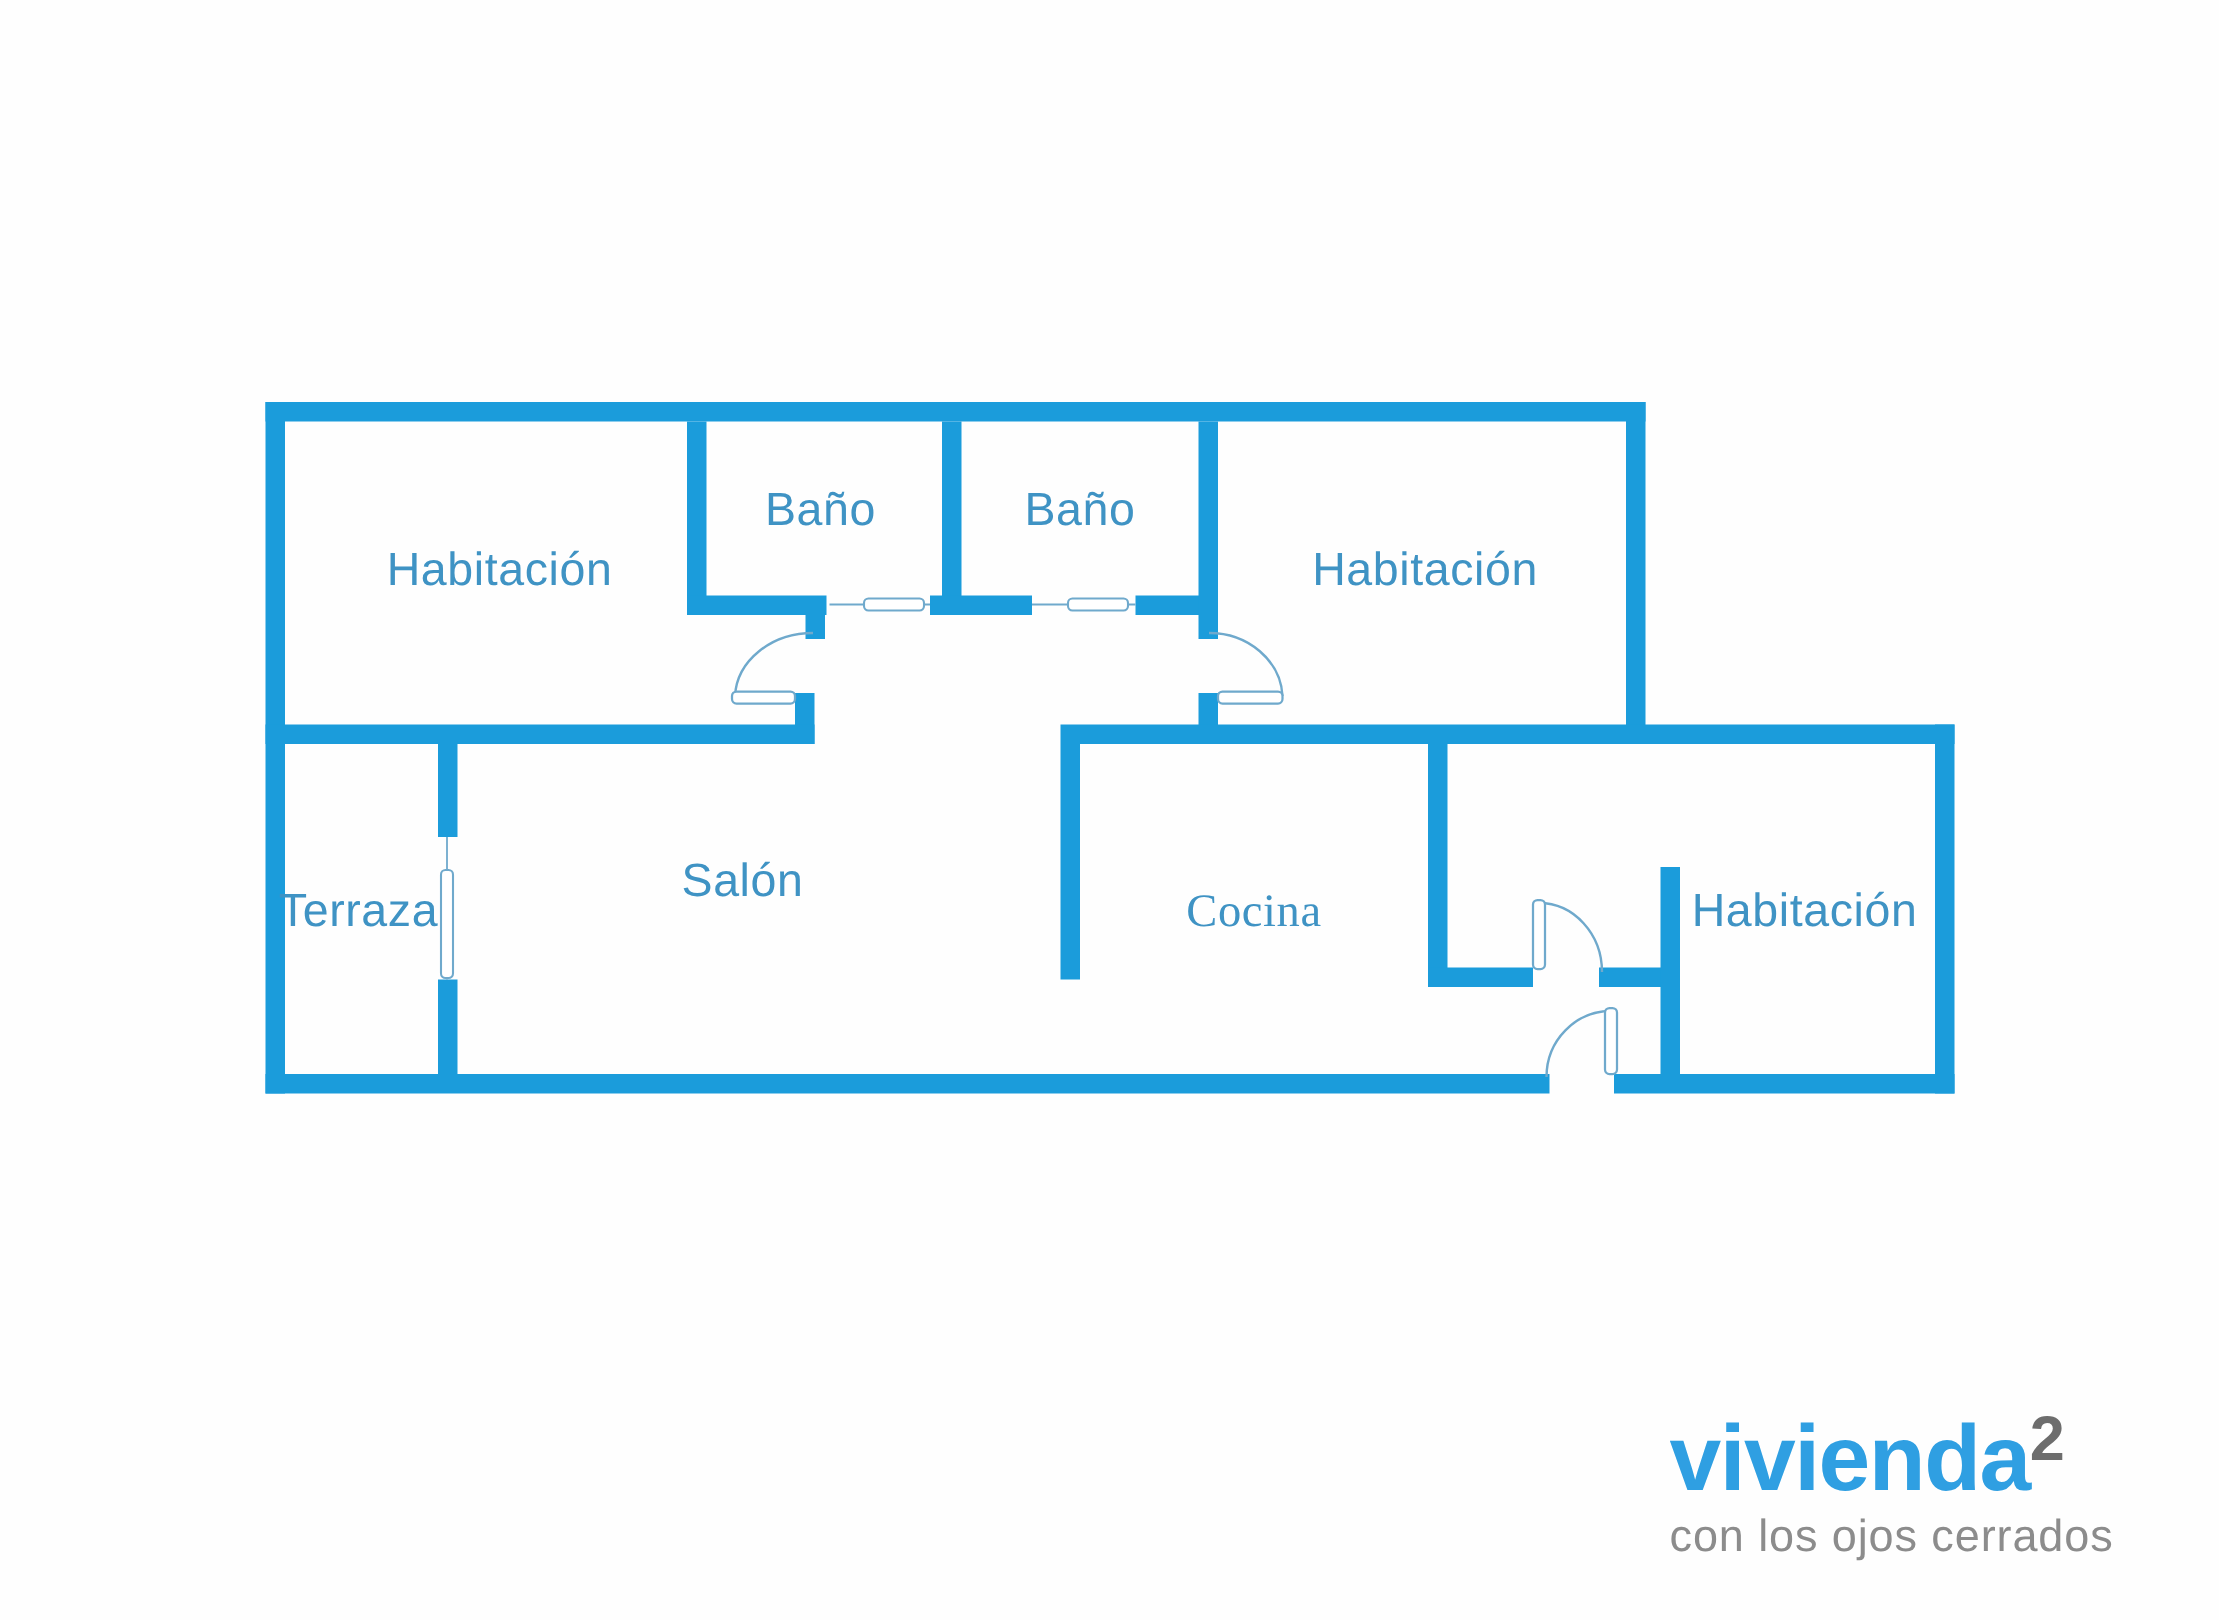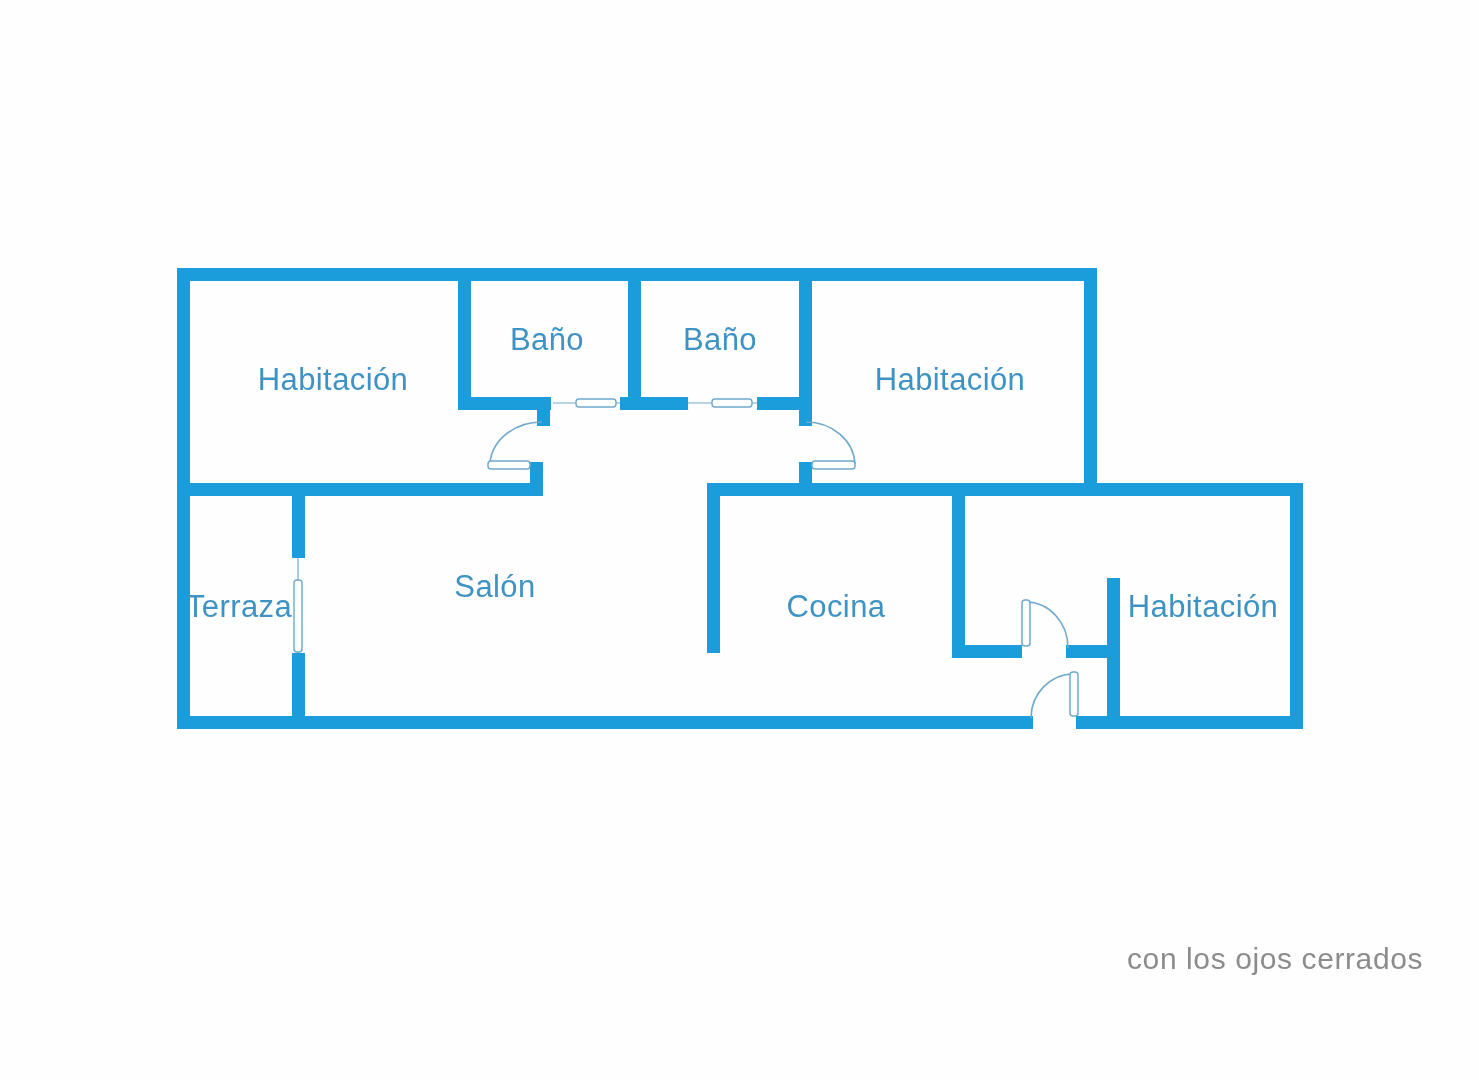--- a/index.html
+++ b/index.html
@@ -51,21 +51,20 @@
     font-weight:bold;
     color:var(--logo-gray);
     vertical-align:20px;
     letter-spacing:0;
   }
   .tagline{
     margin-top:6px;
     font-size:30px;
     color:var(--tagline-gray);
     letter-spacing:0.6px;
-    margin-left:14px;
   }
 </style>
 </head>
 <body>
 
 <div class="canvas">
 
   <svg class="plan-svg" width="1479" height="1080" viewBox="0 0 1479 1080">
 
     <g>
@@ -122,20 +121,21 @@
       <rect class="leaf" x="1070" y="672" width="8" height="44" rx="3"></rect>
     </g>
   </svg>
 
   <div class="room-label" style="left:333px; top:380px;">Habitación</div>
   <div class="room-label" style="left:547px; top:340px;">Baño</div>
   <div class="room-label" style="left:720px; top:340px;">Baño</div>
   <div class="room-label" style="left:950px; top:380px;">Habitación</div>
   <div class="room-label" style="left:239px; top:607px;">Terraza</div>
   <div class="room-label" style="left:495px; top:587px;">Salón</div>
-  <div class="room-label" style="left:836px; top:607px;">Cocina</div>
+  <div class="room-label" style="left:836px; top:607px;font-family:Liberation Serif, serif;">Cocina</div>
   <div class="room-label" style="left:1203px; top:607px;">Habitación</div>
 
   <div class="logo">
+    <div class="brand-line"><span>vivienda</span><span class="brand-sup">2</span></div>
     <div class="tagline">con los ojos cerrados</div>
   </div>
 
 </div>
 
 </body></html>

